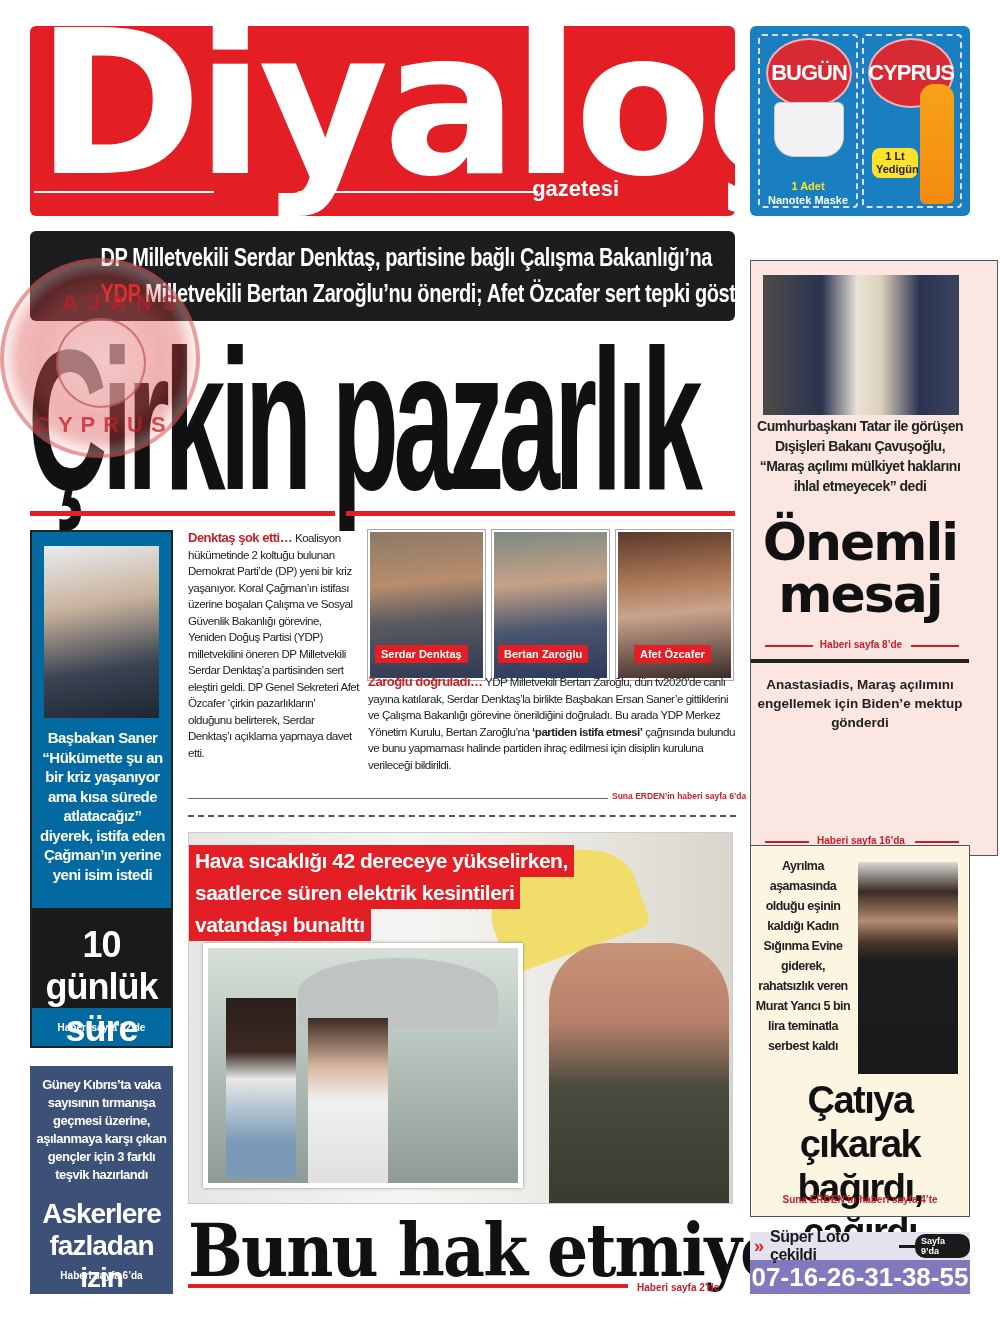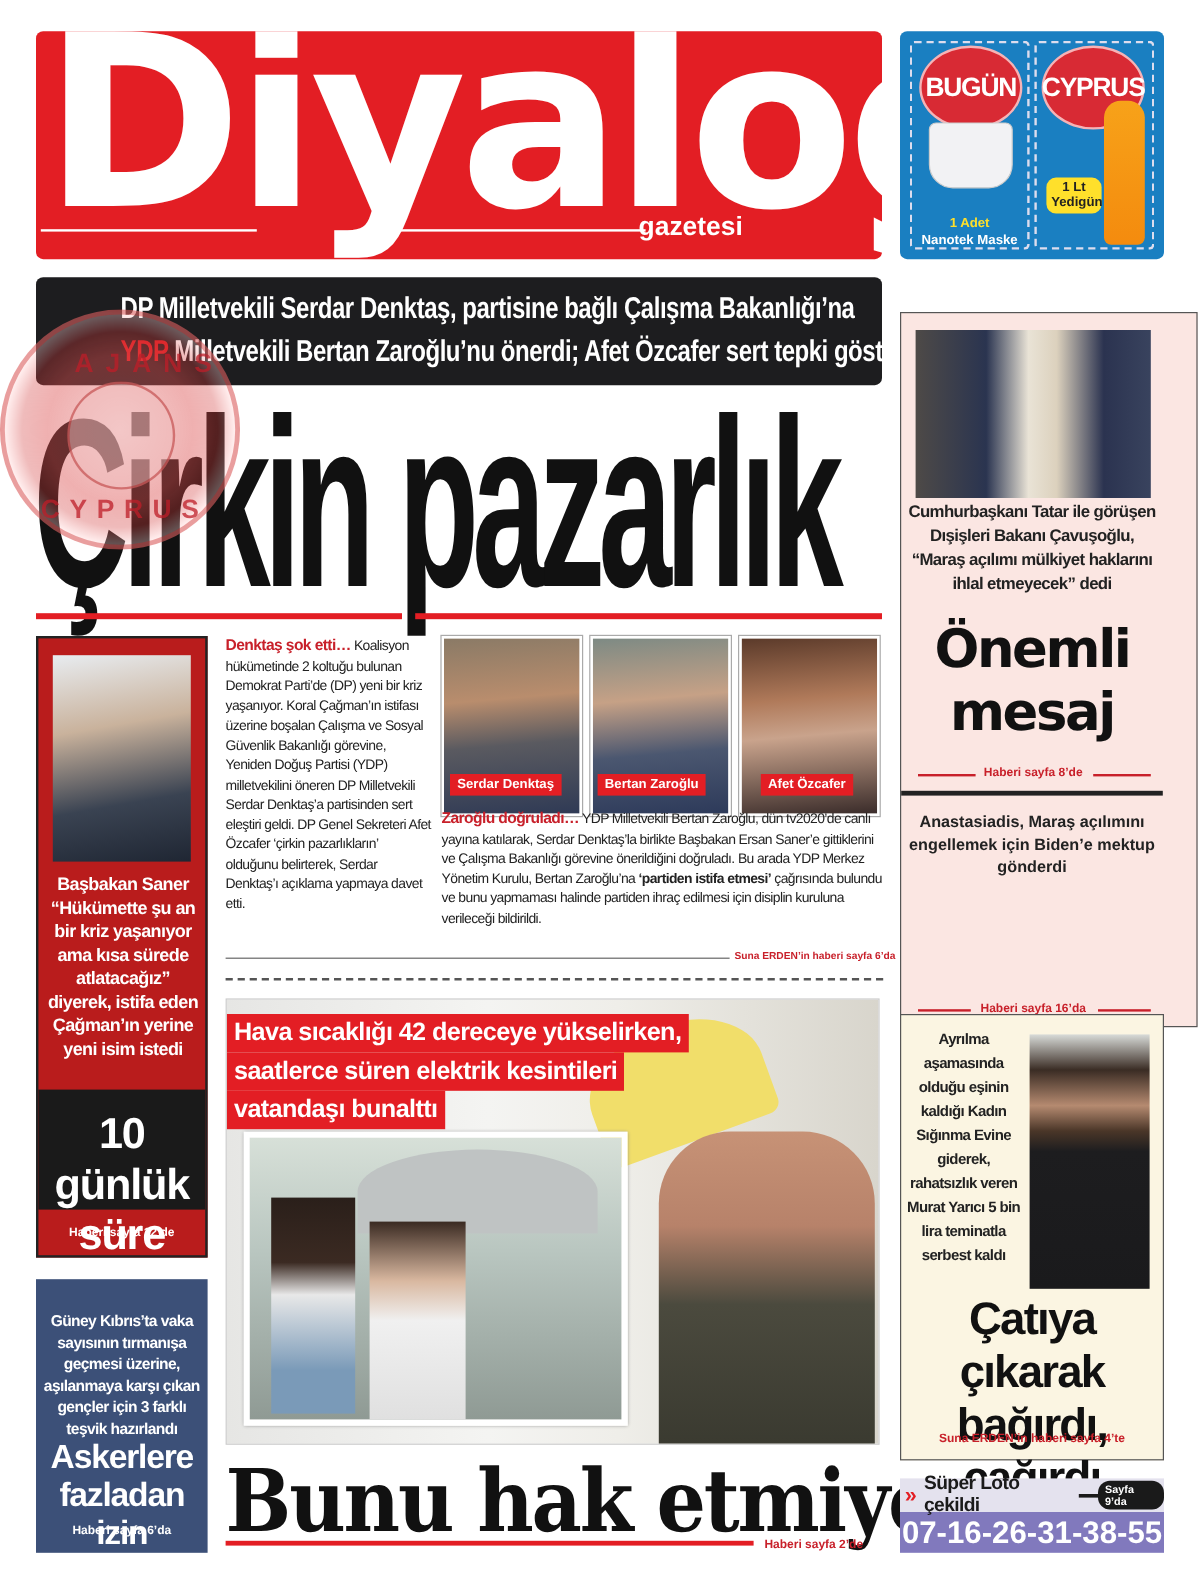--- a/index.html
+++ b/index.html
@@ -23,47 +23,47 @@
     .yellow-tag { background: #ffe02b; border-radius: 8px; font-size: 11px; font-weight: 700; color: #222; text-align: center; padding: 2px 4px; line-height: 1.2; }
 
     
     .deck { left: 30px; top: 231px; width: 705px; height: 90px; background: #1d1d1f; border-radius: 6px; color: #fff; font-size: 25px; font-weight: 700; text-align: center; line-height: 36px; padding-top: 8px; transform-origin: center; }
     .deck span.red { color: #e31e24; }
 
     .headline { left: 28px; top: 320px; font-size: 200px; font-weight: 900; color: #111; line-height: 1; letter-spacing: -10px; white-space: nowrap; transform: scaleX(0.55); transform-origin: left top; font-family: "Liberation Sans", sans-serif; }
     .redbar { height: 5px; background: #e31e24; }
 
     
-    .saner-box { left: 30px; top: 530px; width: 143px; height: 518px; background: #b91c1c; border: 2px solid #222; }
+    .saner-box { left: 30px; top: 530px; width: 143px; height: 518px; background: #0369a1; border: 2px solid #222; }
     .photo { background: linear-gradient(160deg,#9aa6b4,#55606e 60%,#2b3440); }
     .saner-text { color: #fff; font-size: 15px; font-weight: 700; text-align: center; line-height: 19.5px; }
     .black-block { background: #1a1a1a; color: #fff; font-size: 36px; font-weight: 700; text-align: center; line-height: 42px; letter-spacing: -1px; }
     .haberi { color: #fff; font-size: 10px; font-weight: 800; text-align: center; }
 
     .asker-box { left: 30px; top: 1066px; width: 143px; height: 228px; background: #3c5078; }
-    .asker-text { color: #fff; font-size: 13px; font-weight: 700; text-align: center; line-height: 18px; margin-top: 16px; }
+    .asker-text { color: #fff; font-size: 13px; font-weight: 700; text-align: center; line-height: 18px; }
     .asker-head { color: #fff; font-size: 28px; font-weight: 700; text-align: center; line-height: 32px; letter-spacing: -1px; }
 
     
     .body-text { font-size: 11.6px; color: #222; line-height: 16.5px; }
     .lead { color: #c8202a; font-weight: 700; font-size: 13px; }
     .portrait { width: 117px; height: 150px; border: 2px solid #fff; outline: 1px solid #aaa; }
     .cap { background: #e31e24; color: #fff; font-size: 11px; font-weight: 800; padding: 3px 6px; white-space: nowrap; }
     .byline { color: #c8202a; font-size: 8.5px; font-weight: 700; }
 
     
     .heat { left: 188px; top: 832px; width: 545px; height: 372px; border: 1px solid #ccc; background: linear-gradient(90deg,#e6e6e4 0%,#f4f4f2 40%,#efeee9 60%,#d8d5cc 100%); overflow: hidden; }
     .heat-cap { background: #e31e24; color: #fff; font-size: 21px; font-weight: 700; padding: 2px 6px; line-height: 28px; white-space: nowrap; }
     .inset { border: 5px solid #fff; box-shadow: 0 0 3px #888; background: linear-gradient(180deg,#d7e0d8,#b9c6c0 40%,#8f9a94); }
     .bunu { left: 188px; top: 1208px; font-size: 72px; font-weight: 900; color: #111; letter-spacing: -2px; white-space: nowrap; transform: scaleX(0.9); transform-origin: left top; font-family: "DejaVu Serif", serif; }
 
     
     .right-box { left: 750px; top: 232px; width: 248px; height: 596px; background: #fbe6e2; border: 1px solid #555; margin-top: 28px; }
     .r-sub { font-size: 14px; font-weight: 700; color: #222; text-align: center; line-height: 20px; }
-    .r-big { font-size: 44px; font-weight: 700; color: #111; text-align: center; line-height: 52px; font-family: "DejaVu Sans", sans-serif; letter-spacing: -2px; }
+    .r-big { font-size: 52px; font-weight: 700; color: #111; text-align: center; line-height: 52px; font-family: "DejaVu Sans", sans-serif; letter-spacing: -2px; }
     .r-ref { color: #c8202a; font-size: 10px; font-weight: 800; text-align: center; }
     .ref-line { height: 2px; background: #c8202a; }
 
     .murat-box { left: 750px; top: 845px; width: 220px; height: 372px; background: #fbf5e2; border: 1px solid #555; }
     .murat-text { font-size: 12.5px; font-weight: 700; color: #222; text-align: center; line-height: 20px; }
     .murat-head { font-size: 38px; font-weight: 700; color: #111; text-align: center; line-height: 44px; letter-spacing: -1.5px; }
 
     .loto { left: 750px; top: 1232px; width: 220px; height: 62px; }
     .loto-top { background: #e4e2ee; height: 28px; display: flex; align-items: center; }
     .loto-nums { background: #8179bd; height: 34px; color: #fff; font-size: 26px; font-weight: 700; text-align: center; line-height: 34px; letter-spacing: 0; }

